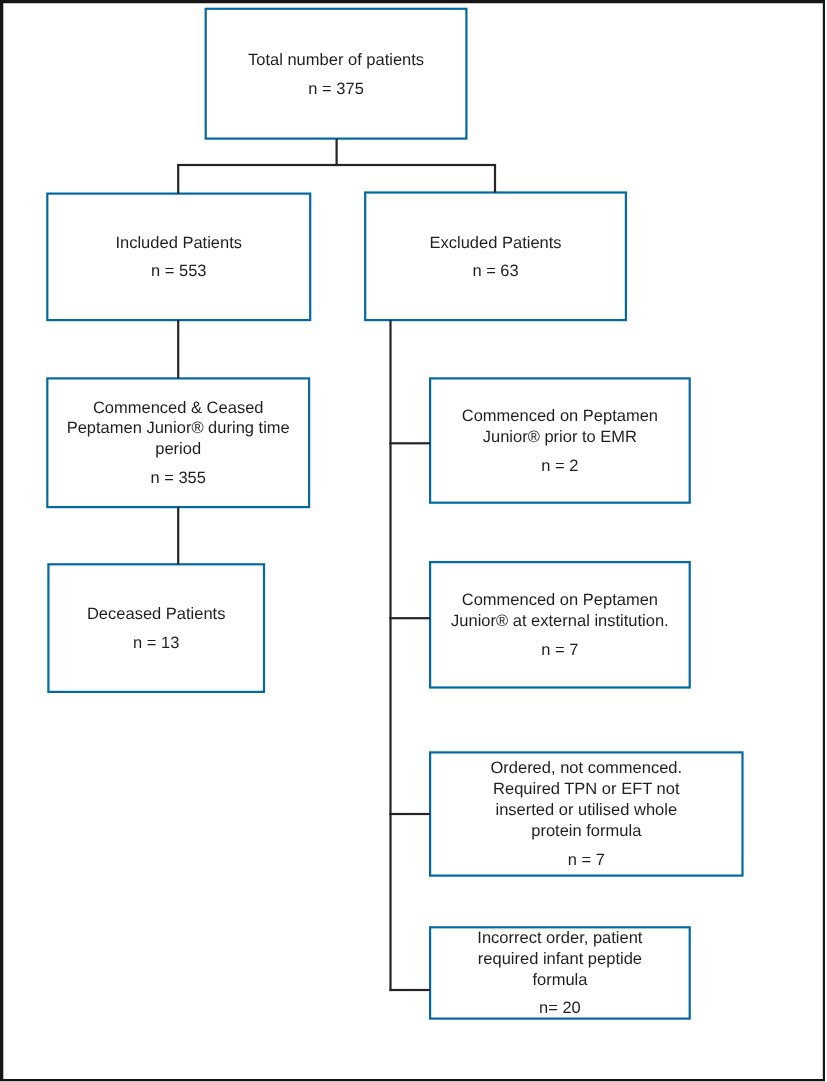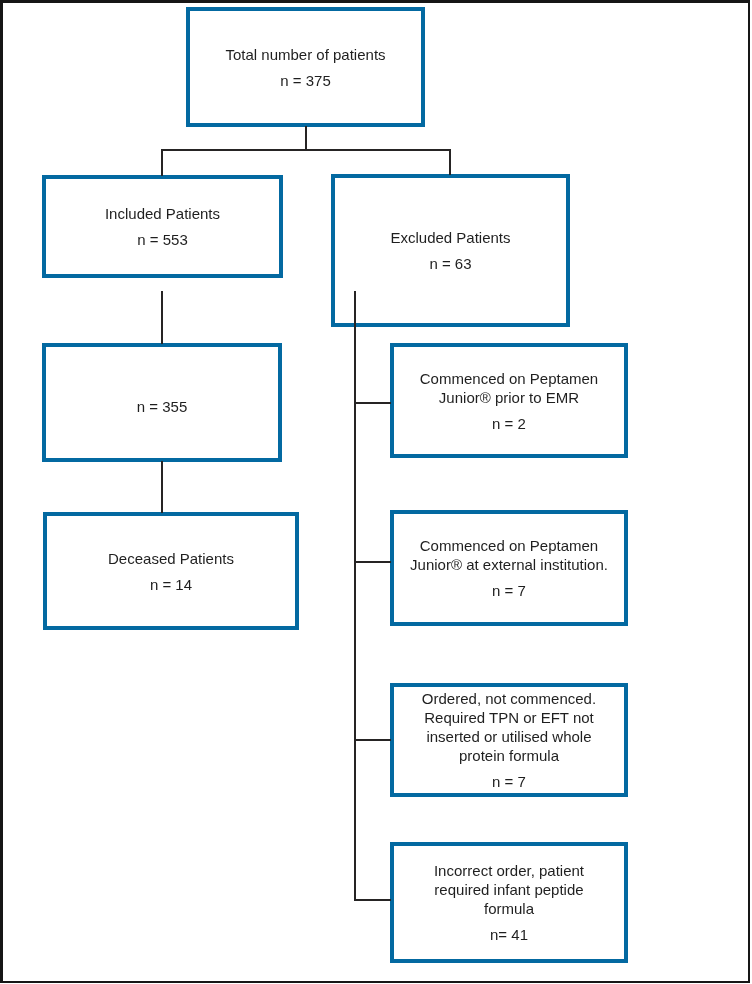--- a/index.html
+++ b/index.html
@@ -18,21 +18,21 @@
   #frame {
     position: absolute;
     left: 0; top: 0; right: 2px; bottom: 1px;
     border: solid #161616;
     border-width: 3px 2px 2px 3px;
     pointer-events: none;
   }
   .node {
     position: absolute;
     box-sizing: border-box;
-    border: 4px solid #0369a1;
+    border: 2px solid #0369a1;
     background: #ffffff;
     display: flex;
     flex-direction: column;
     align-items: center;
     justify-content: center;
     text-align: center;
     color: #1f1f1f;
     font-size: 15px;
     line-height: 19px;
     padding: 4px 6px;
@@ -43,28 +43,28 @@
   .node .count {
     margin-top: 7px;
   }
   .connector {
     position: absolute;
     background: #262424;
   }
 
   
   #node-total              { left: 186px; top: 7px;   width: 239px; height: 120px; }
-  #node-included           { left: 42px;  top: 175px; width: 241px; height: 103px; }
-  #node-excluded           { left: 331px; top: 174px; width: 239px; height: 153px; }
+  #node-included           { left: 42px;  top: 175px; width: 241px; height: 117px; }
+  #node-excluded           { left: 331px; top: 174px; width: 239px; height: 118px; }
   #node-commenced-ceased   { left: 42px;  top: 343px; width: 240px; height: 119px; }
-  #node-deceased           { left: 43px;  top: 512px; width: 256px; height: 118px; }
+  #node-deceased           { left: 43px;  top: 512px; width: 198px; height: 118px; }
   #node-prior-emr          { left: 390px; top: 343px; width: 238px; height: 115px; }
   #node-external           { left: 390px; top: 510px; width: 238px; height: 116px; }
-  #node-not-commenced      { left: 390px; top: 683px; width: 238px; height: 114px; }
-  #node-incorrect-order    { left: 390px; top: 842px; width: 238px; height: 121px; }
+  #node-not-commenced      { left: 390px; top: 683px; width: 286px; height: 114px; }
+  #node-incorrect-order    { left: 390px; top: 842px; width: 238px; height: 85px; }
 
   
   #conn-top-drop       { left: 305px; top: 126px; width: 2px;   height: 25px; }
   #conn-split          { left: 161px; top: 149px; width: 290px; height: 2px;  }
   #conn-left-drop      { left: 161px; top: 150px; width: 2px;   height: 26px; }
   #conn-right-drop     { left: 449px; top: 150px; width: 2px;   height: 25px; }
   #conn-incl-cc        { left: 161px; top: 291px; width: 2px;   height: 53px; }
   #conn-cc-deceased    { left: 161px; top: 461px; width: 2px;   height: 52px; }
   #conn-trunk          { left: 354px; top: 291px; width: 2px;   height: 610px;}
   #conn-stub-1         { left: 354px; top: 402px; width: 37px;  height: 2px;  }
@@ -86,26 +86,29 @@
     <div class="label">Included Patients</div>
     <div class="count">n = 553</div>
   </div>
 
   <div class="node" id="node-excluded">
     <div class="label">Excluded Patients</div>
     <div class="count">n = 63</div>
   </div>
 
   <div class="node" id="node-commenced-ceased">
+    <div class="label">Commenced &amp; Ceased
+Peptamen Junior® during time
+period</div>
     <div class="count">n = 355</div>
   </div>
 
   <div class="node" id="node-deceased">
     <div class="label">Deceased Patients</div>
-    <div class="count">n = 14</div>
+    <div class="count">n = 13</div>
   </div>
 
   <div class="node" id="node-prior-emr">
     <div class="label">Commenced on Peptamen
 Junior® prior to  EMR</div>
     <div class="count">n = 2</div>
   </div>
 
   <div class="node" id="node-external">
     <div class="label">Commenced on Peptamen
@@ -118,21 +121,21 @@
 Required TPN  or EFT not
 inserted or utilised whole
 protein formula</div>
     <div class="count">n = 7</div>
   </div>
 
   <div class="node" id="node-incorrect-order">
     <div class="label">Incorrect order, patient
 required infant peptide
 formula</div>
-    <div class="count">n= 41</div>
+    <div class="count">n= 20</div>
   </div>
 
   <div class="connector" id="conn-top-drop"></div>
   <div class="connector" id="conn-split"></div>
   <div class="connector" id="conn-left-drop"></div>
   <div class="connector" id="conn-right-drop"></div>
   <div class="connector" id="conn-incl-cc"></div>
   <div class="connector" id="conn-cc-deceased"></div>
   <div class="connector" id="conn-trunk"></div>
   <div class="connector" id="conn-stub-1"></div>

